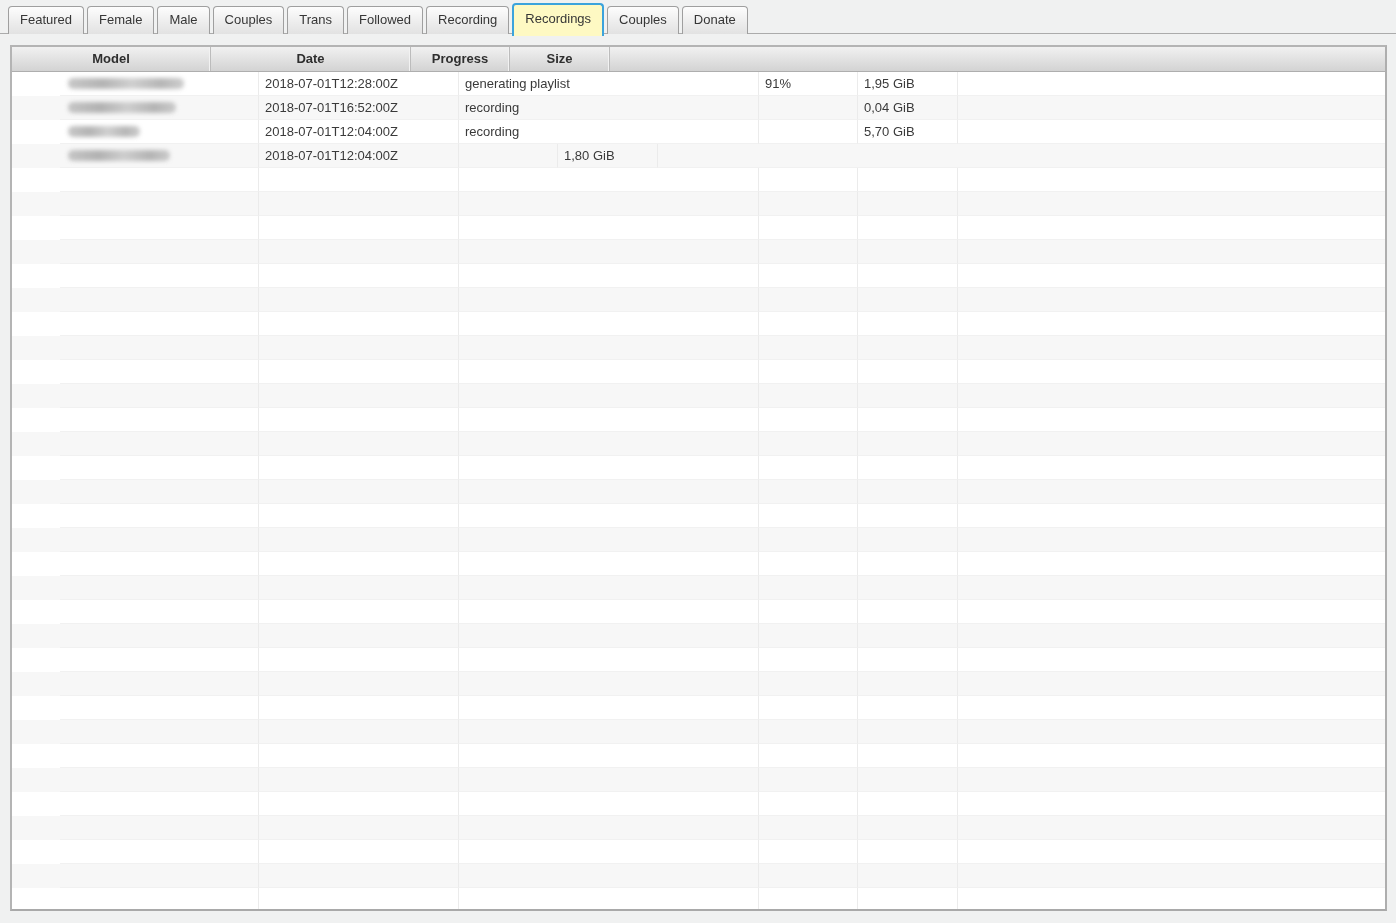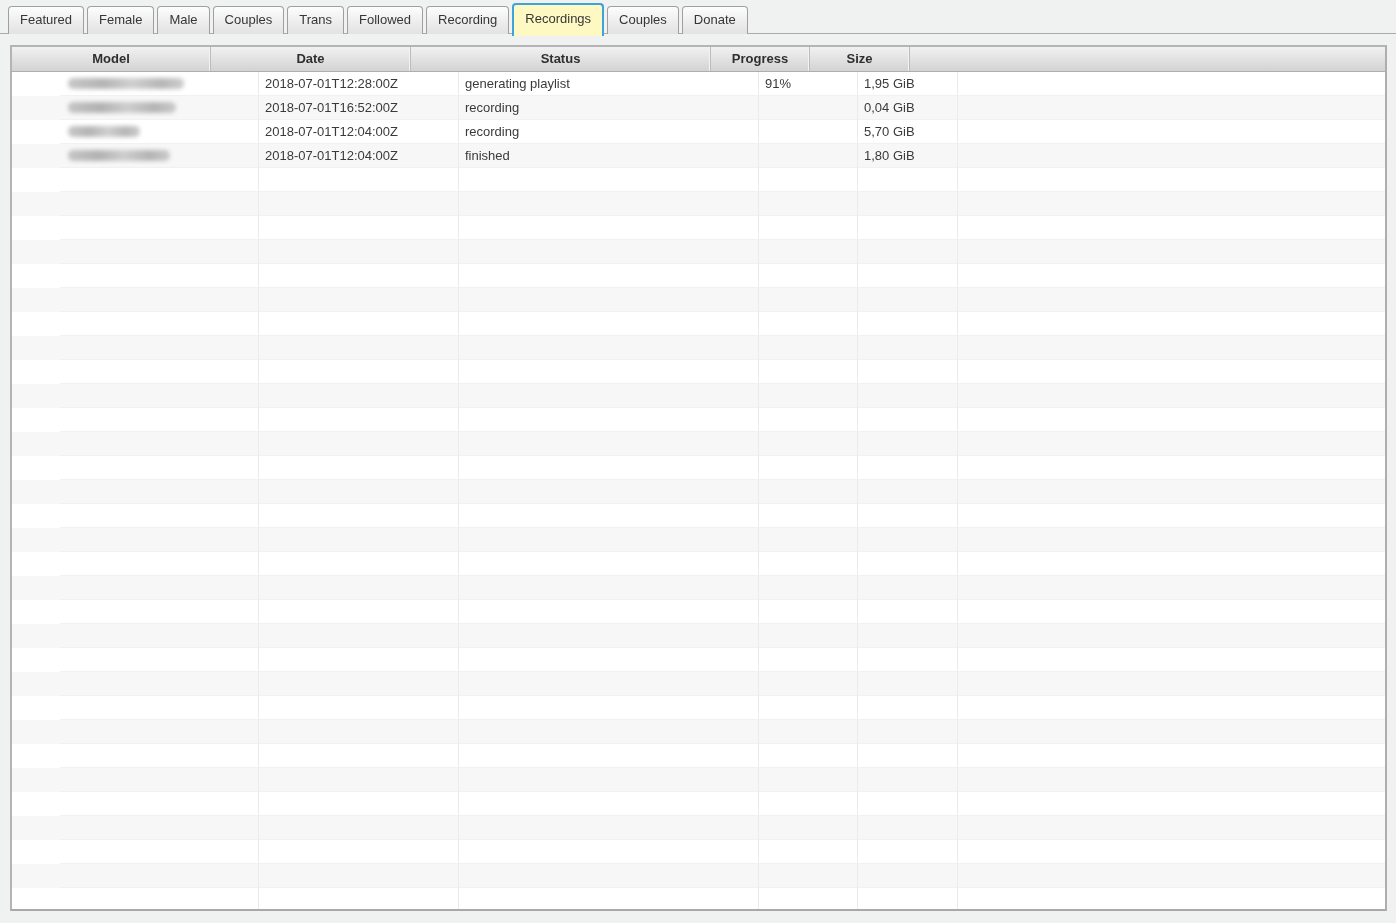--- a/index.html
+++ b/index.html
@@ -112,21 +112,20 @@
     <div class="tab">Recording</div>
     <div class="tab selected">Recordings</div>
     <div class="tab">Couples</div>
     <div class="tab">Donate</div>
   </div>
 
 <div class="table">
   <div class="thead">
       <div class="th c0">Model</div>
       <div class="th c1">Date</div>
-      <div class="th c2">Status</div>
       <div class="th c3">Progress</div>
       <div class="th c4">Size</div>
       <div class="th c5"></div>
     </div>
   <div class="tbody">
       <div class="tr">
         <div class="td c0">
           <div class="smudge"></div>
         </div>
         <div class="td c1">2018-07-01T12:28:00Z</div>
@@ -153,21 +152,20 @@
         <div class="td c2">recording</div>
         <div class="td c3"></div>
         <div class="td c4">5,70 GiB</div>
         <div class="td c5"></div>
       </div>
       <div class="tr">
         <div class="td c0">
           <div class="smudge"></div>
         </div>
         <div class="td c1">2018-07-01T12:04:00Z</div>
-        <div class="td c2">finished</div>
         <div class="td c3"></div>
         <div class="td c4">1,80 GiB</div>
         <div class="td c5"></div>
       </div>
       <div class="tr">
         <div class="td c0"></div>
         <div class="td c1"></div>
         <div class="td c2"></div>
         <div class="td c3"></div>
         <div class="td c4"></div>

